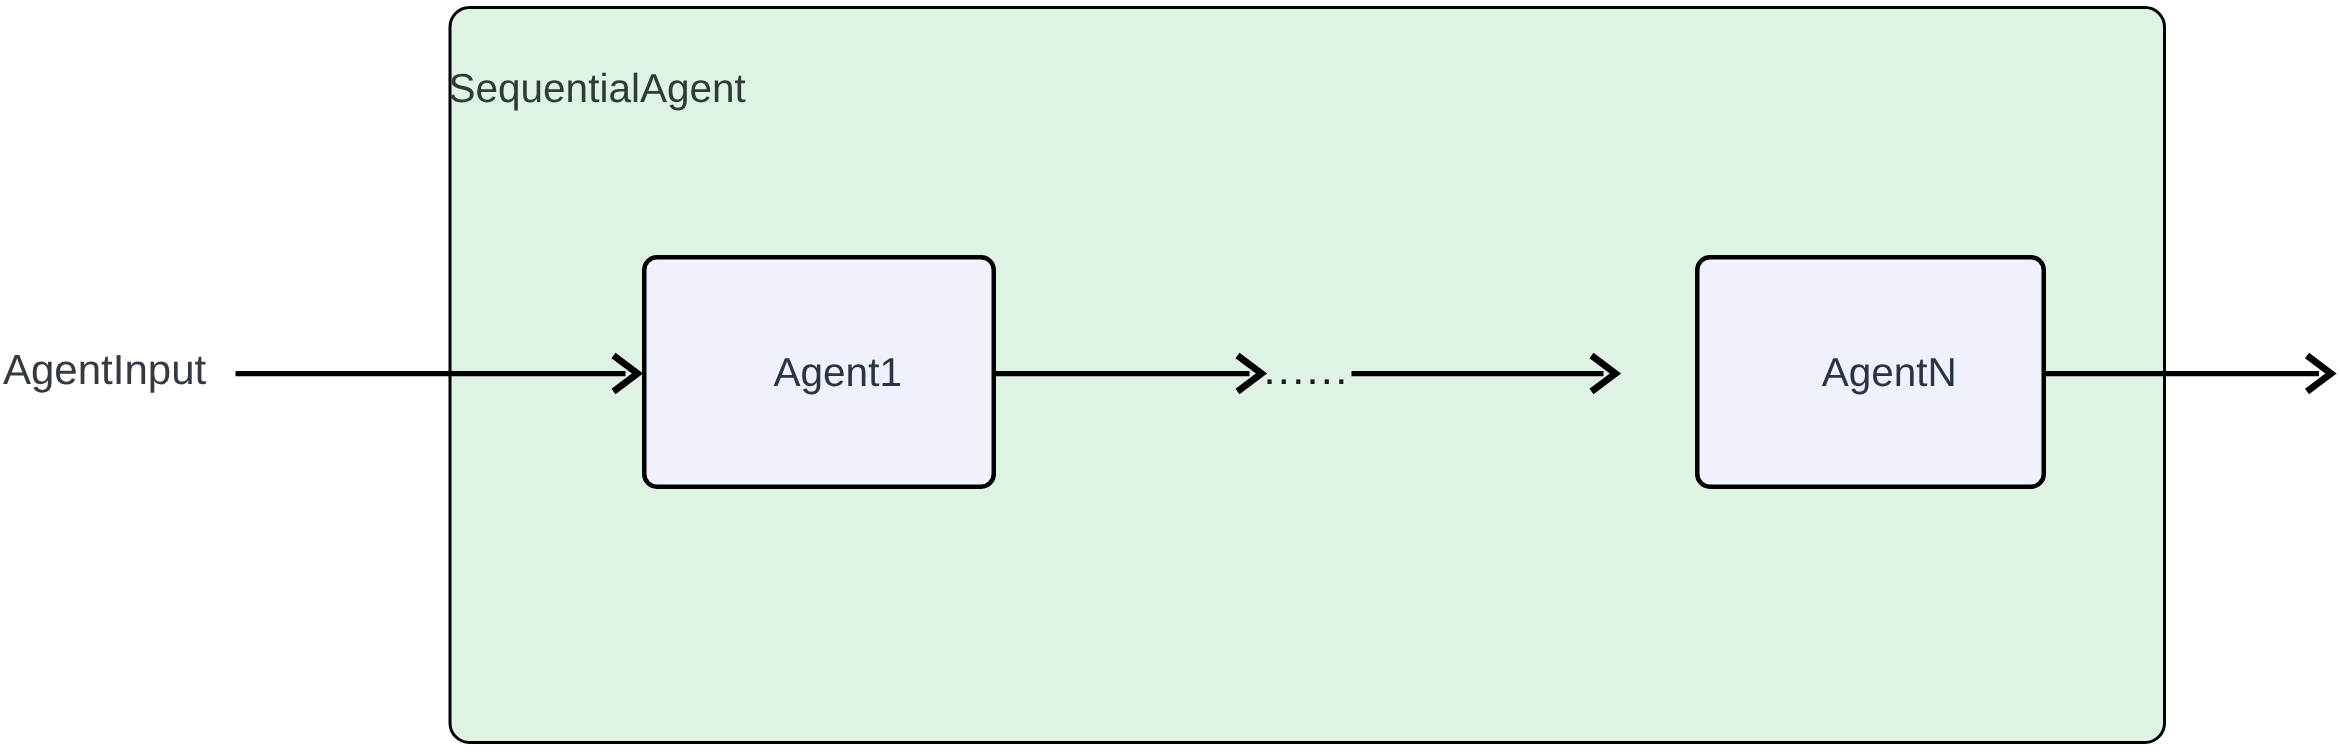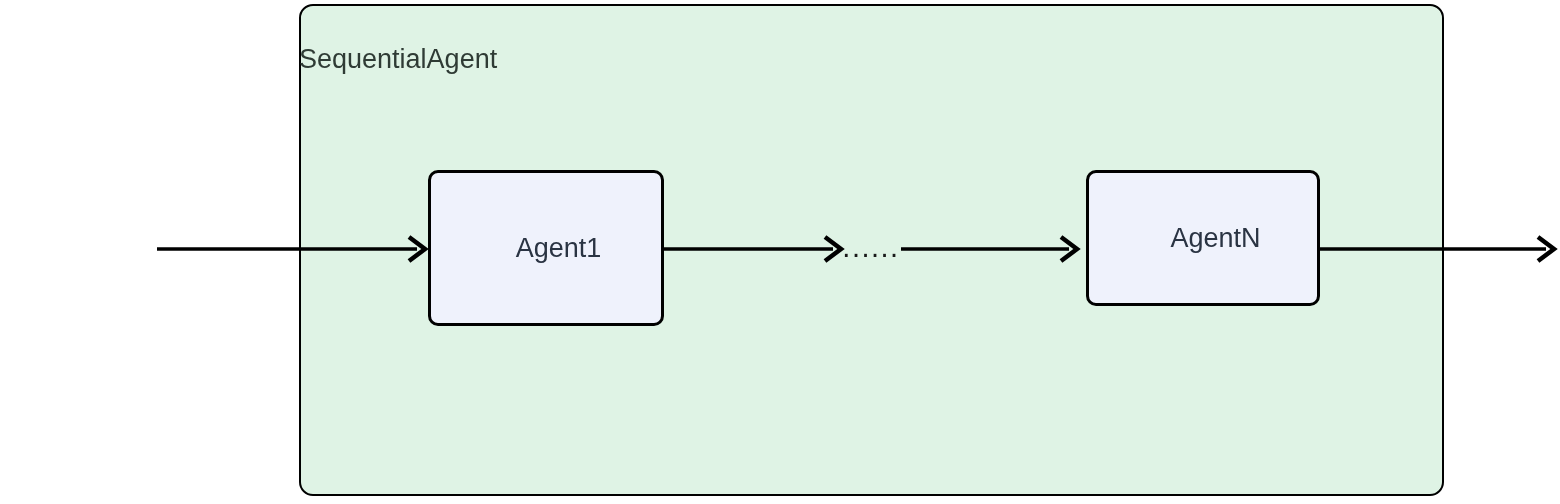--- a/index.html
+++ b/index.html
@@ -54,21 +54,21 @@
     box-sizing: border-box;
     display: flex;
     align-items: center;
     justify-content: center;
     font-size: 27px;
     color: #2a3443;
     z-index: 4;
     padding-left: 25px;
   }
   .node-agent1 { left: 428px; top: 170px; width: 236px; height: 156px; }
-  .node-agentN { left: 1086px; top: 170px; width: 234px; height: 136px; align-items: center; }
+  .node-agentN { left: 1130px; top: 170px; width: 234px; height: 156px; align-items: center; }
   .input-label {
     position: absolute;
     left: 2px;
     top: 231px;
     font-size: 28px;
     color: #333a40;
     z-index: 4;
   }
   .ellipsis-label {
     position: absolute;
@@ -110,20 +110,21 @@
         <path d="M1061,237 L1077,249 L1061,261" stroke-width="4.5" stroke-linejoin="miter"></path>
       </g>
 
       <g>
         <line x1="1319" y1="249" x2="1546" y2="249" stroke-width="3.5"></line>
         <path d="M1538,237 L1554,249 L1538,261" stroke-width="4.5" stroke-linejoin="miter"></path>
       </g>
     </g>
   </svg>
 
+  <div class="input-label">AgentInput</div>
 
   <div class="node node-agent1">
     <span>Agent1</span>
   </div>
 
   <div class="ellipsis-label">......</div>
 
   <div class="node node-agentN">
     <span>AgentN</span>
   </div>

